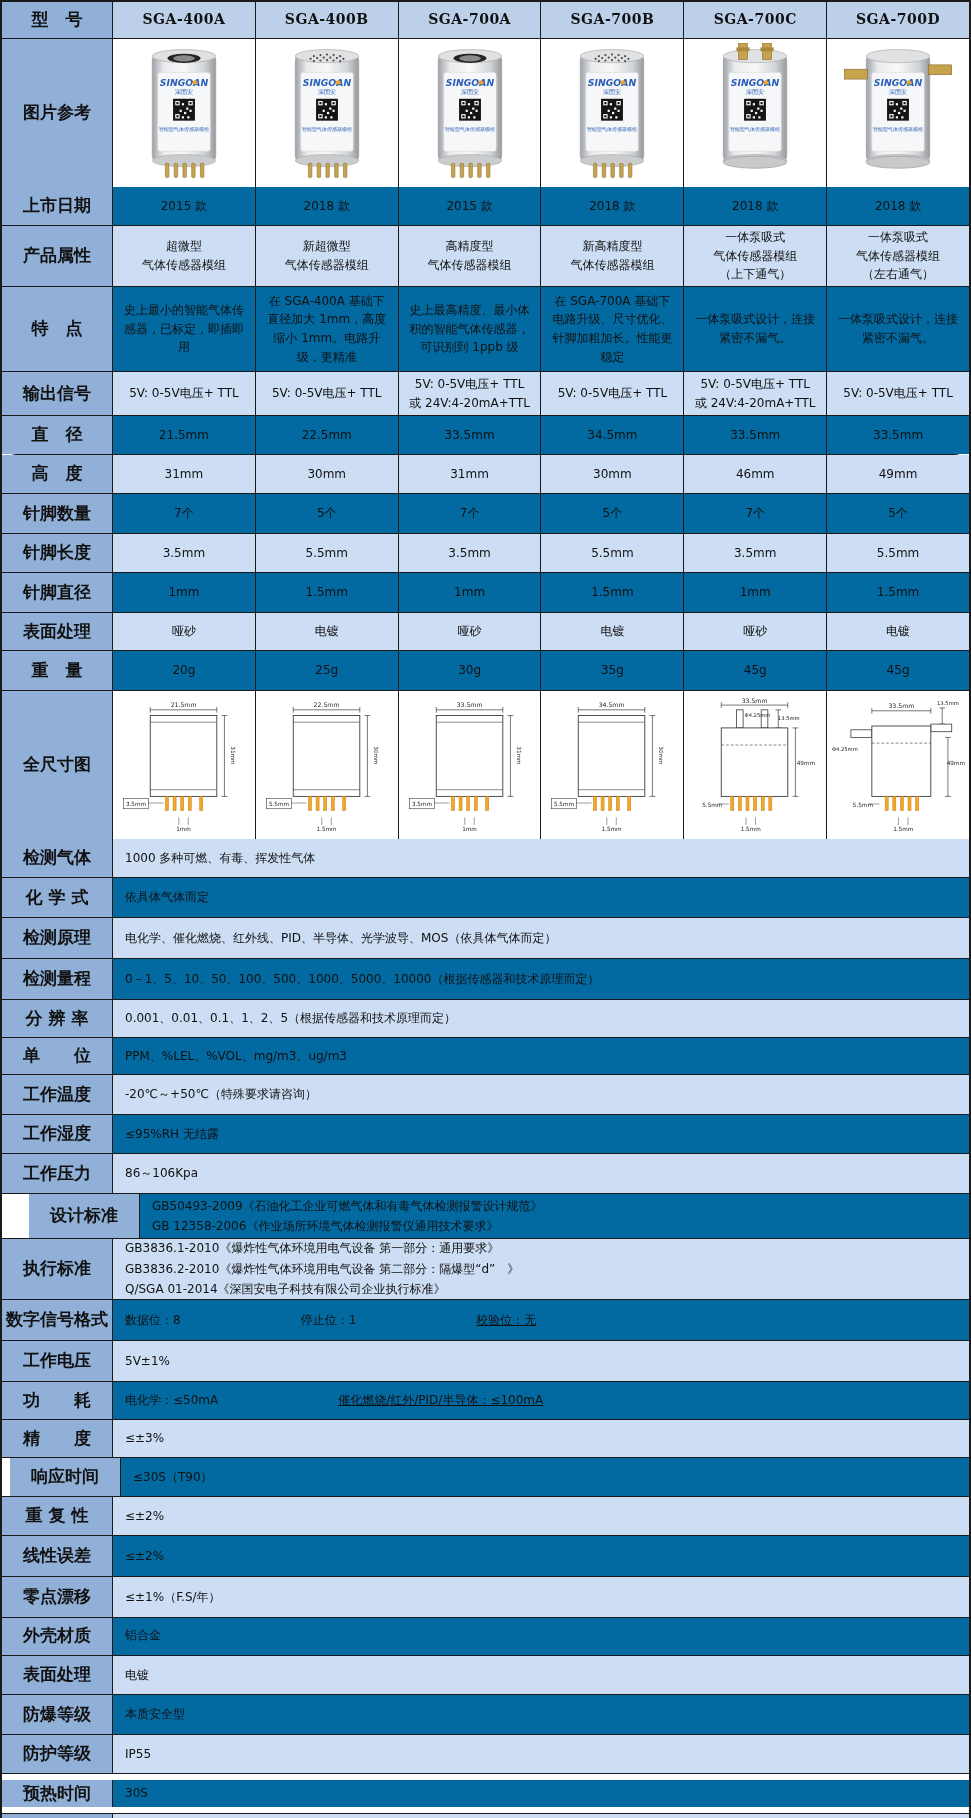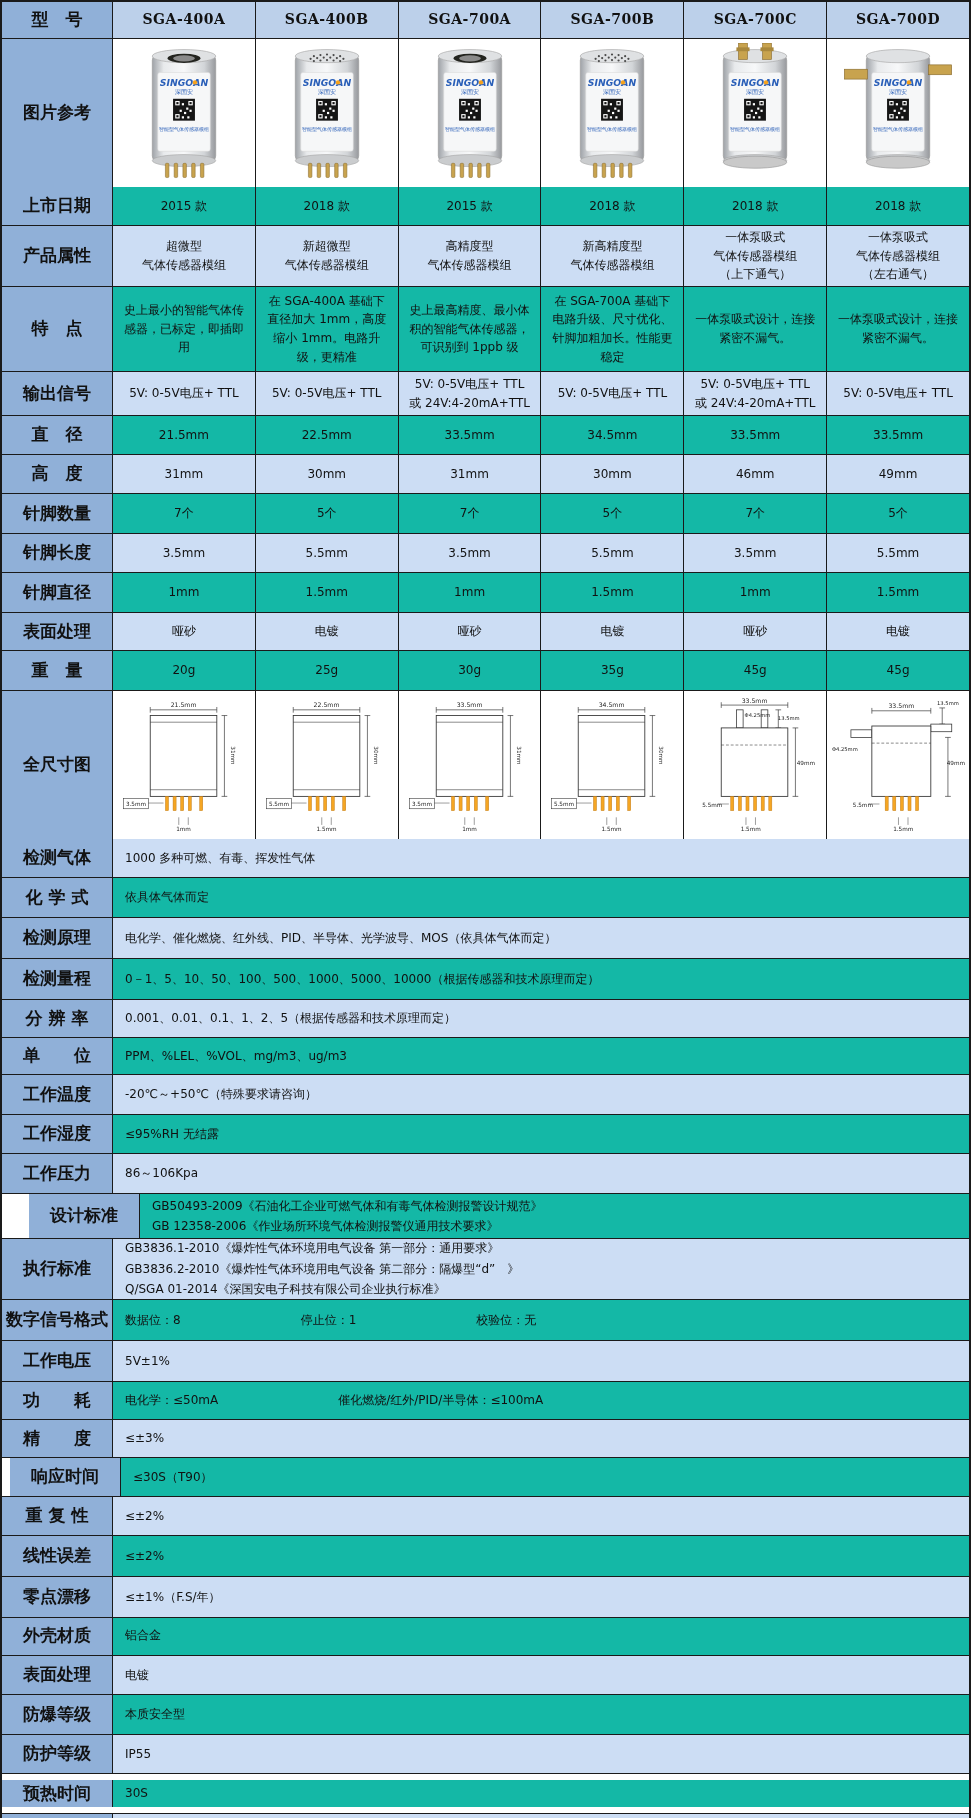--- a/index.html
+++ b/index.html
@@ -29,33 +29,33 @@
   .value-cell{
     flex:1;font-size:12px;line-height:1.55;
     white-space:pre-line;padding:3px 7px;
   }
   .header-row{height:36px;}
   .header-row .model-cell{
     background:#BCD0EA;
     font-family:"DejaVu Serif","Liberation Serif",serif;
     font-weight:700;font-size:14px;letter-spacing:0.5px;
   }
-  .band-d .value-cell{background:#14b8a6;}
+  .band-d .value-cell{background:#0369a1;}
   .band-l .value-cell{background:#CCDDF4;}
   .image-row{height:148px;}
   .image-cell{flex:1;background:#ffffff;padding:0;}
   .diagram-row{height:148px;}
   .diagram-cell{flex:1;background:#ffffff;padding:0;}
   .full-row .fullvalue-cell{
     flex:1;justify-content:flex-start;text-align:left;
     padding-left:12px;font-size:12px;line-height:1.7;
     white-space:pre-line;
   }
   .fullvalue-cell .part{margin-right:120px;white-space:nowrap;text-align:right;}
-  .fullvalue-cell .part:last-child{margin-right:0;}
+  .fullvalue-cell .part:last-child{margin-right:0;text-decoration:underline;}
 </style>
 </head>
 <body>
 
 <div class="spec-table">
 
   <div class="trow header-row">
     <div class="cell label-cell">型　号</div>
     <div class="cell value-cell model-cell">SGA-400A</div>
     <div class="cell value-cell model-cell">SGA-400B</div>
@@ -392,21 +392,21 @@
       </div>
       <div class="trow band-d" style="height: 38px;">
         <div class="cell label-cell">直　径</div>
         <div class="cell value-cell">21.5mm</div>
         <div class="cell value-cell">22.5mm</div>
         <div class="cell value-cell">33.5mm</div>
         <div class="cell value-cell">34.5mm</div>
         <div class="cell value-cell">33.5mm</div>
         <div class="cell value-cell">33.5mm</div>
       </div>
-      <div class="trow band-l" style="height: 38px;">
+      <div class="trow band-l" style="height: 38px; border-radius: 15px;">
         <div class="cell label-cell">高　度</div>
         <div class="cell value-cell">31mm</div>
         <div class="cell value-cell">30mm</div>
         <div class="cell value-cell">31mm</div>
         <div class="cell value-cell">30mm</div>
         <div class="cell value-cell">46mm</div>
         <div class="cell value-cell">49mm</div>
       </div>
       <div class="trow band-d" style="height: 39px;">
         <div class="cell label-cell">针脚数量</div>

